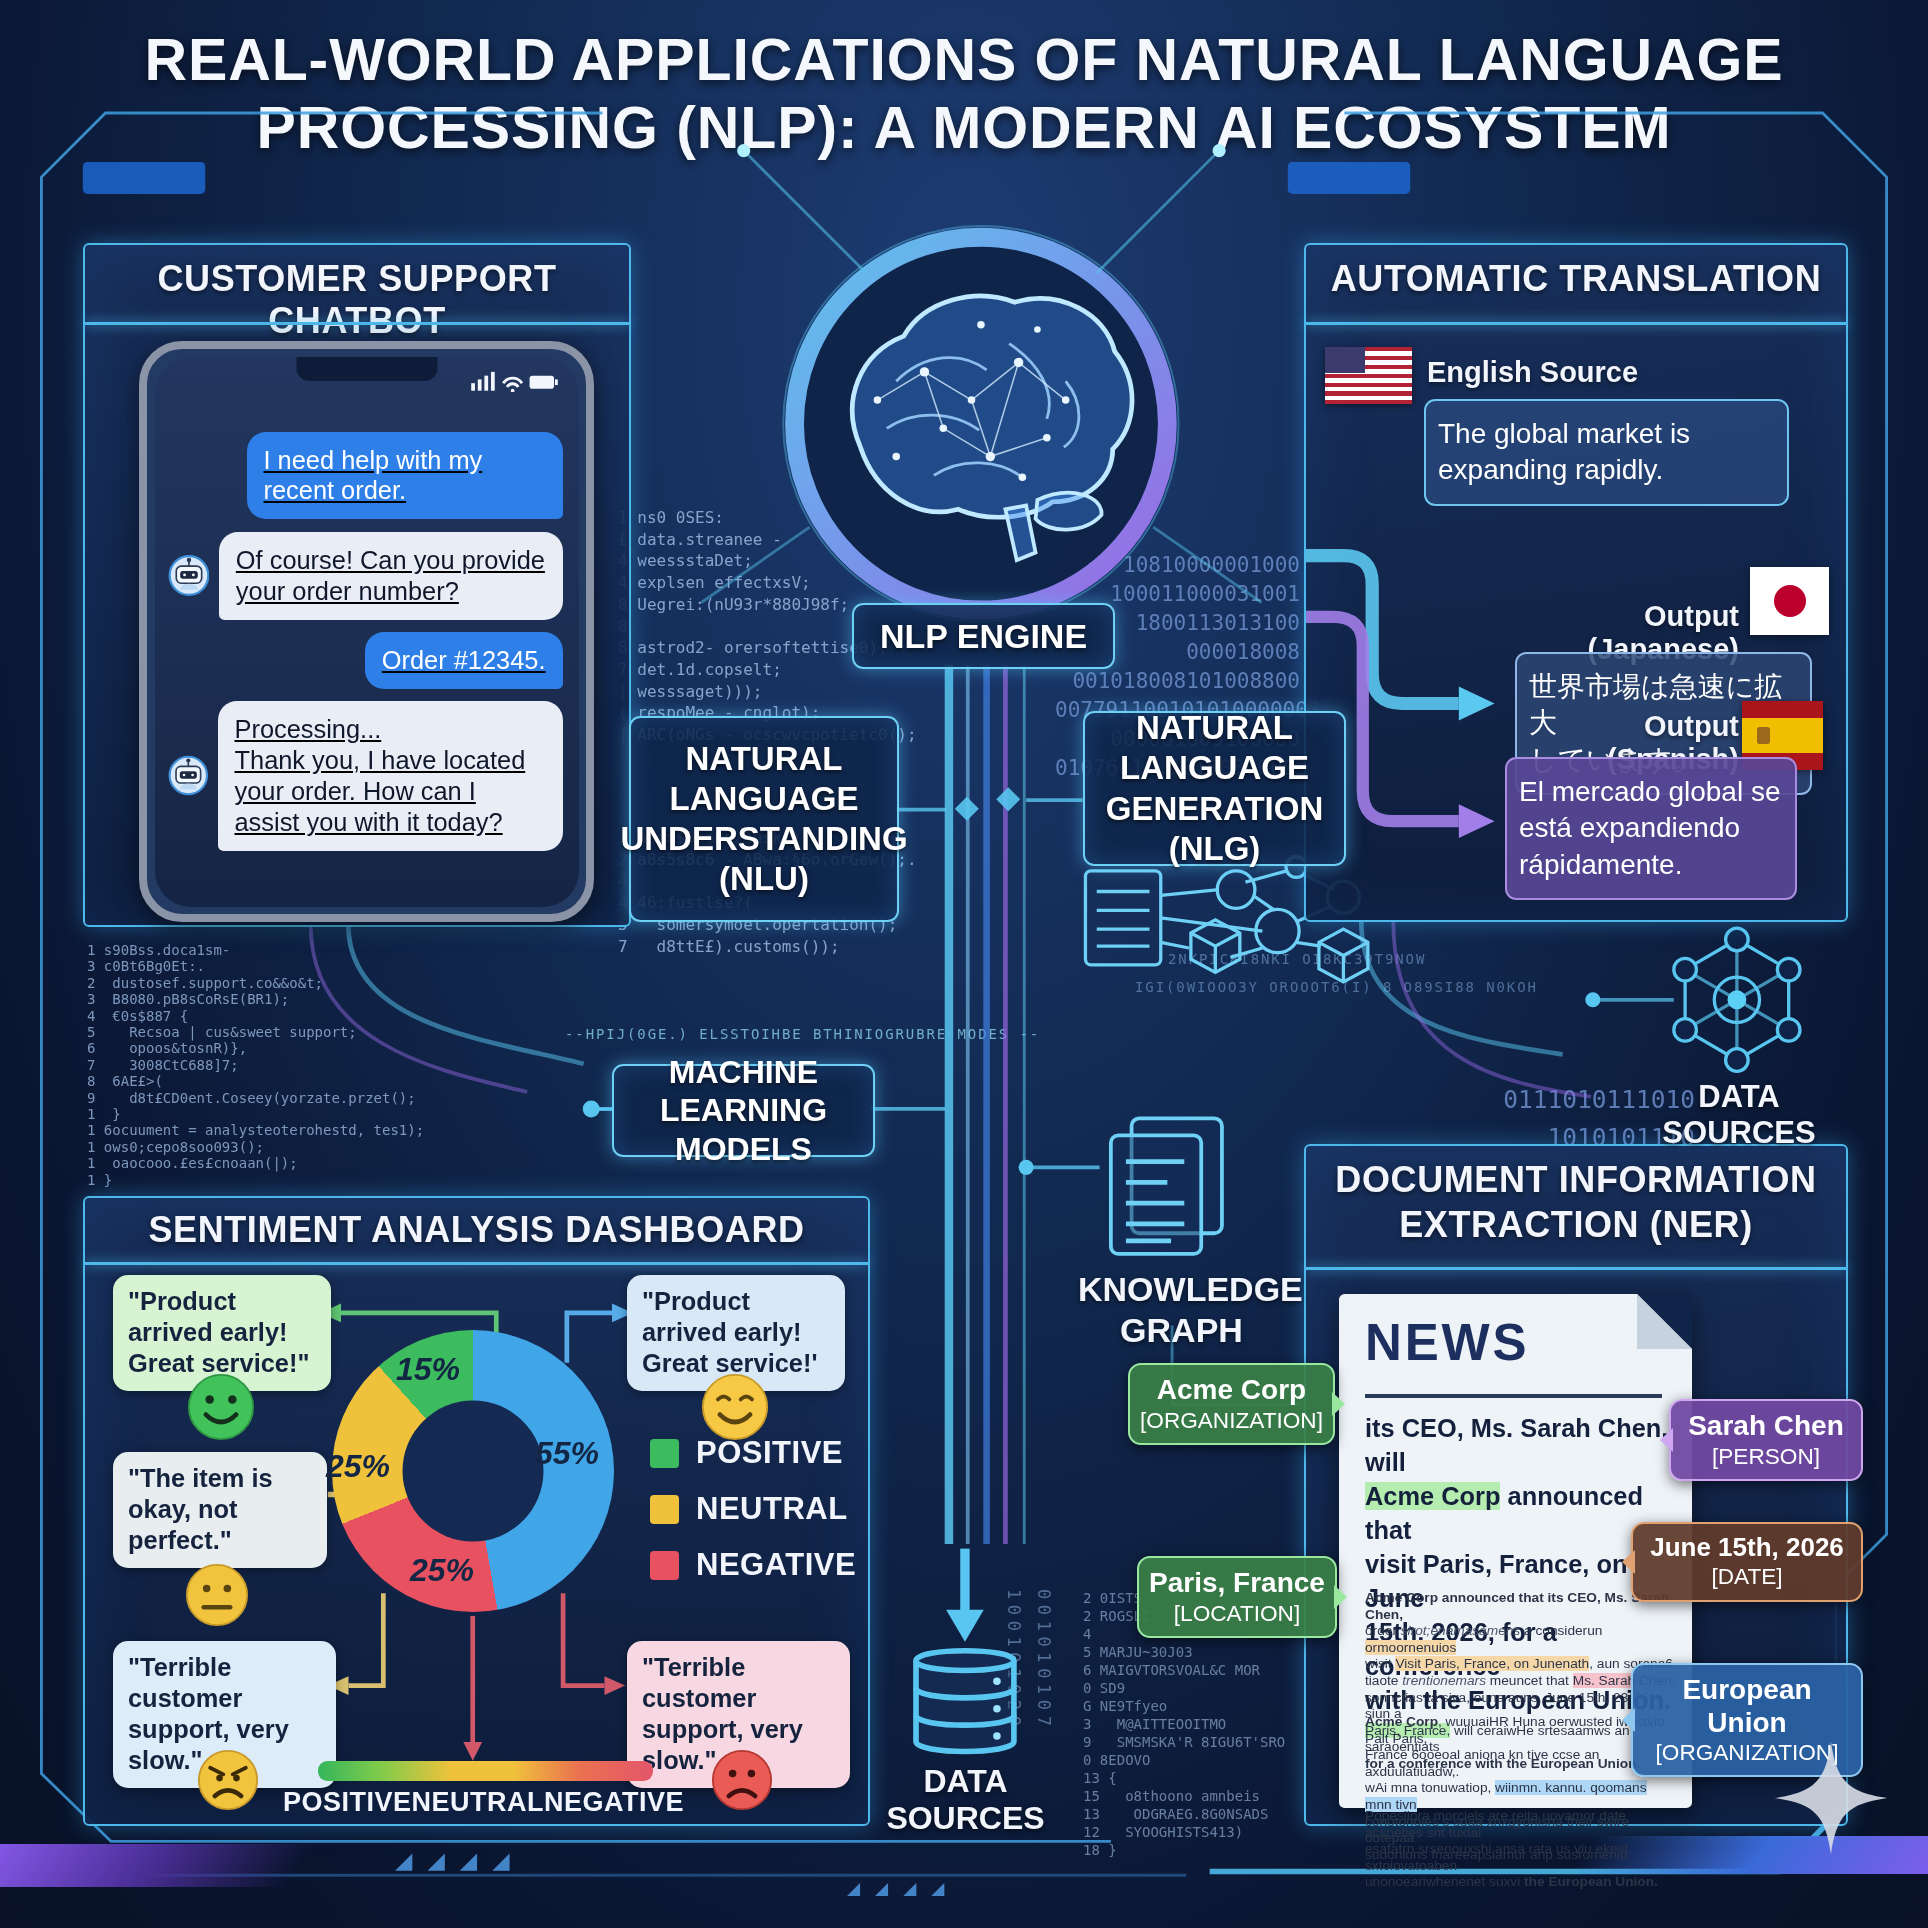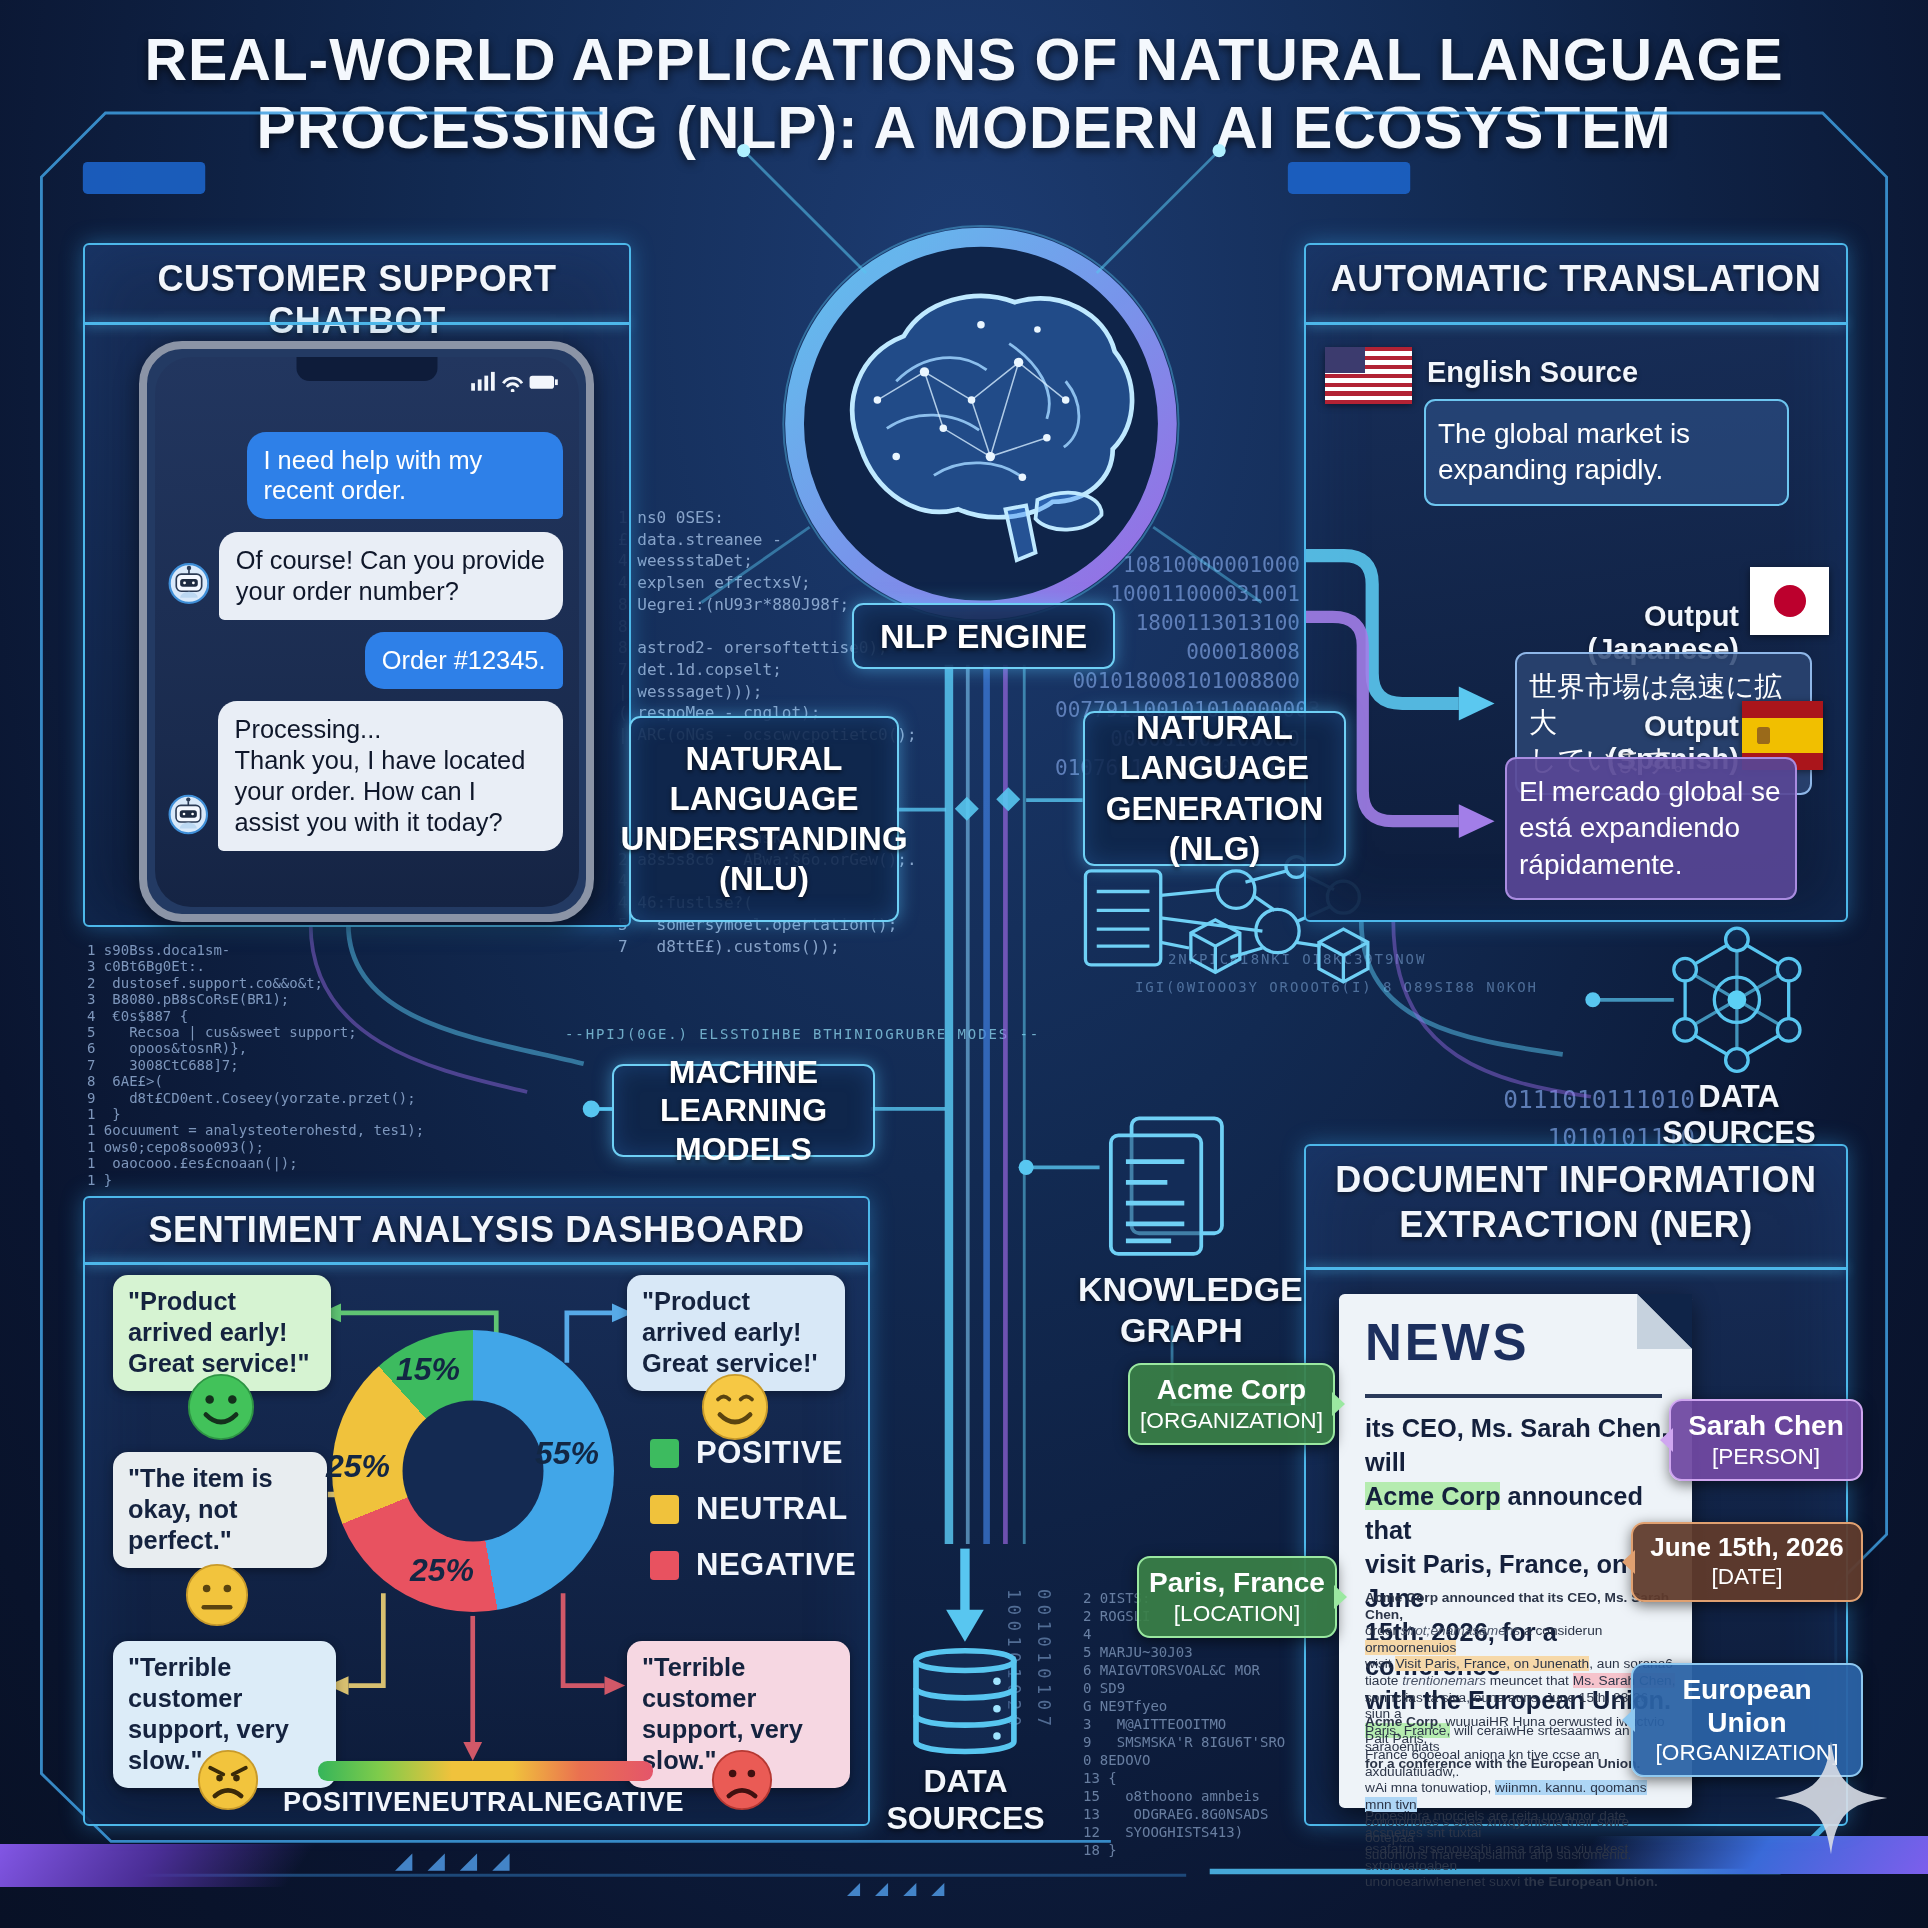--- a/index.html
+++ b/index.html
@@ -37,21 +37,21 @@
   .iconlab{position:absolute;z-index:12;color:#f2f6fc;font-weight:bold;text-align:center;
     white-space:pre-line;text-shadow:0 1.9px 5.6px rgba(0,0,0,.6);}
   
   .phone{position:absolute;left:54px;top:96px;width:439px;height:565px;border:8.5px solid #8b94a6;
     border-radius:43px;background:#233a63;box-shadow:0 5.6px 22.6px rgba(0,0,0,.5);}
   .screen{position:absolute;left:7.5px;top:7.5px;right:7.5px;bottom:7.5px;border-radius:36px;
     background:linear-gradient(180deg,#22365f 0%,#1a2b4e 70%,#152444 100%);overflow:hidden;}
   .notch{position:absolute;left:50%;top:0;transform:translateX(-50%);width:141px;height:24.5px;
     background:#0e1c3a;border-radius:0 0 13px 13px;}
   .chat-col{position:absolute;left:13px;top:75px;width:395px;display:flex;flex-direction:column;gap:12.2px;}
-  .mrow{display:flex;align-items:flex-end;gap:9.4px;}
+  .mrow{display:flex;align-items:center;gap:9.4px;text-decoration:underline;}
   .mrow.user{justify-content:flex-end;}
   .bub{font-size:25.4px;line-height:1.22;padding:13px 17px;border-radius:19px;white-space:pre-line;}
   .bub.user{background:#2e80e8;color:#fff;border-bottom-right-radius:5.6px;max-width:282px;}
   .bub.bot{background:#e9eef6;color:#0f172a;border-bottom-left-radius:5.6px;max-width:311px;}
   
   .tr-label{position:absolute;color:#f2f6fc;font-weight:bold;font-size:29px;text-shadow:0 1.9px 4.7px rgba(0,0,0,.5);}
   .tr-box{position:absolute;border-radius:11.3px;color:#fff;font-size:28px;line-height:1.3;
     padding:15px 12px;white-space:pre-line;}
   .tr-en{background:rgba(45,80,135,.62);border:2.8px solid #6ec6f0;}
   .tr-jp{background:rgba(44,69,115,.85);border:2.8px solid #8fb7e8;}

